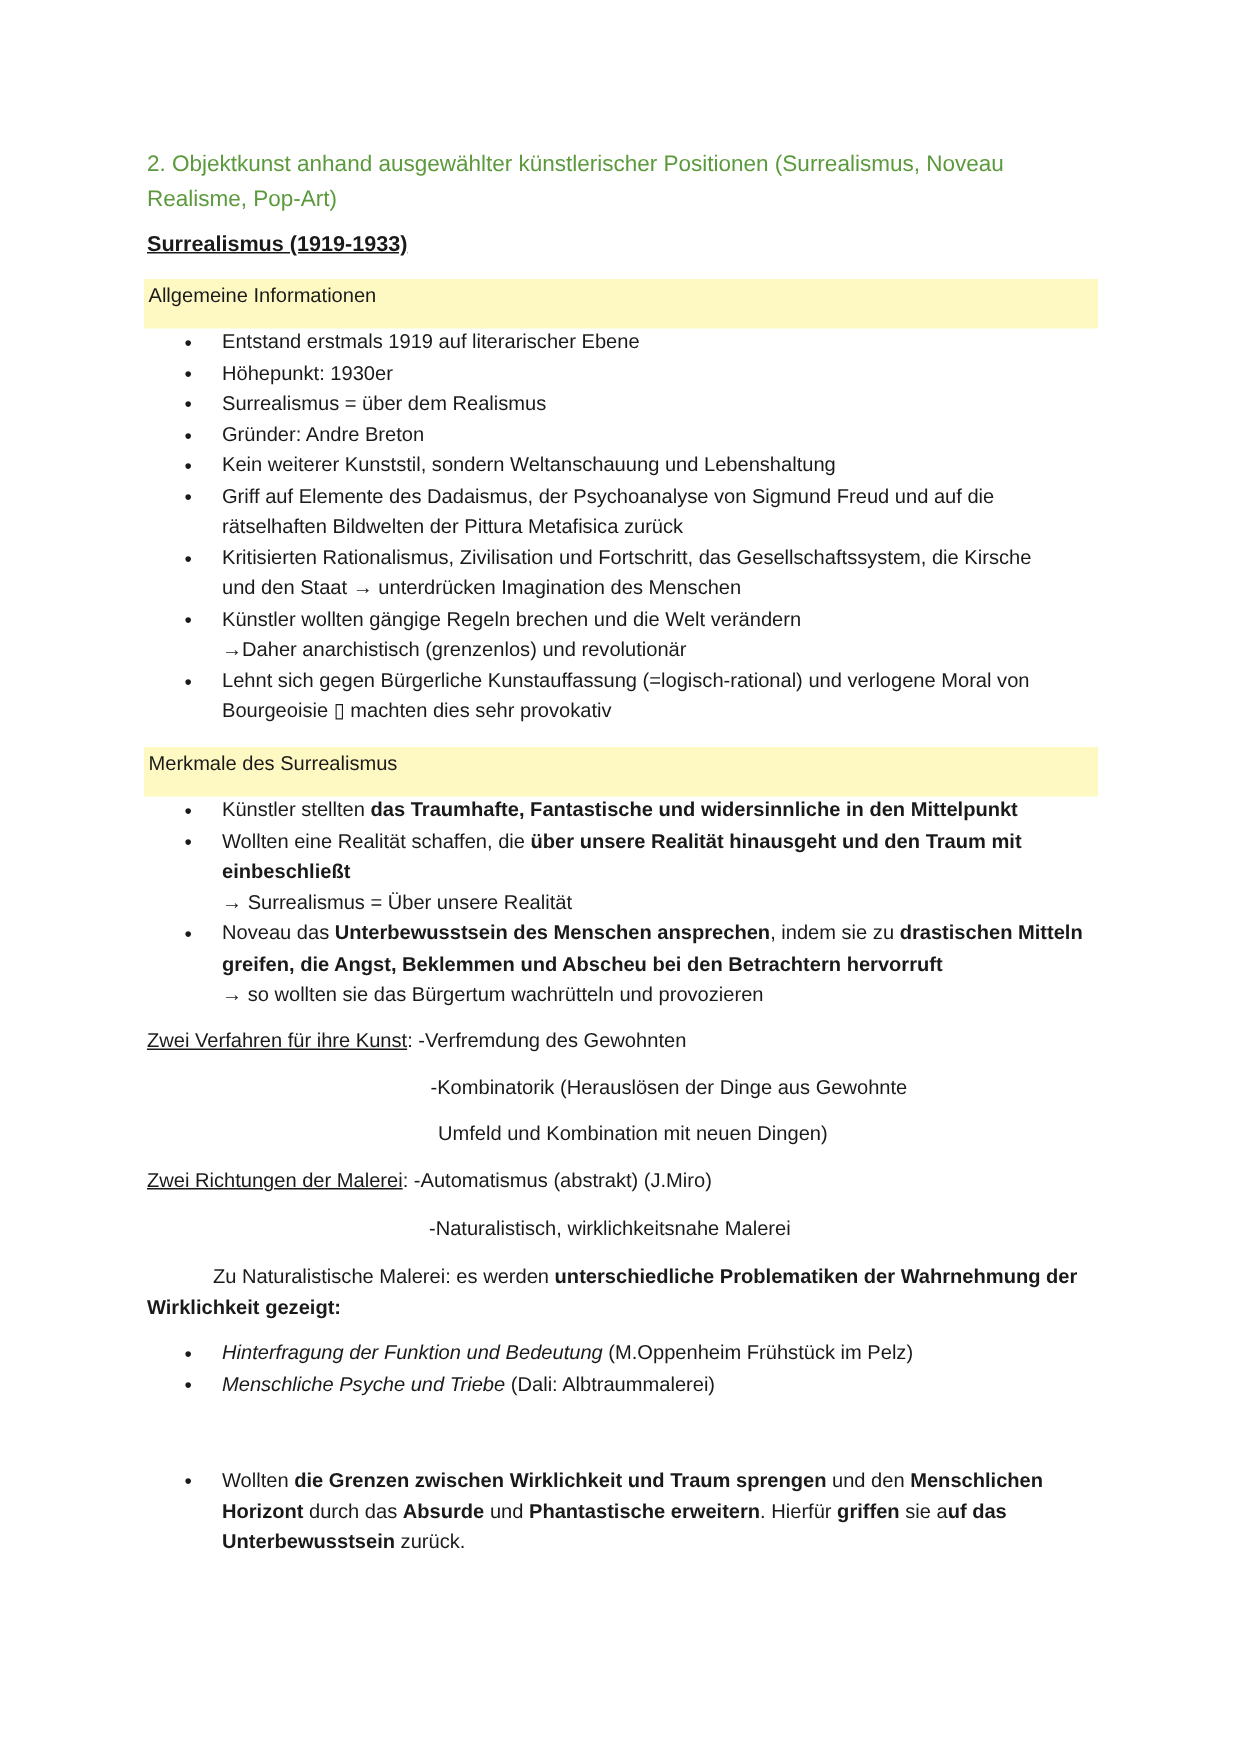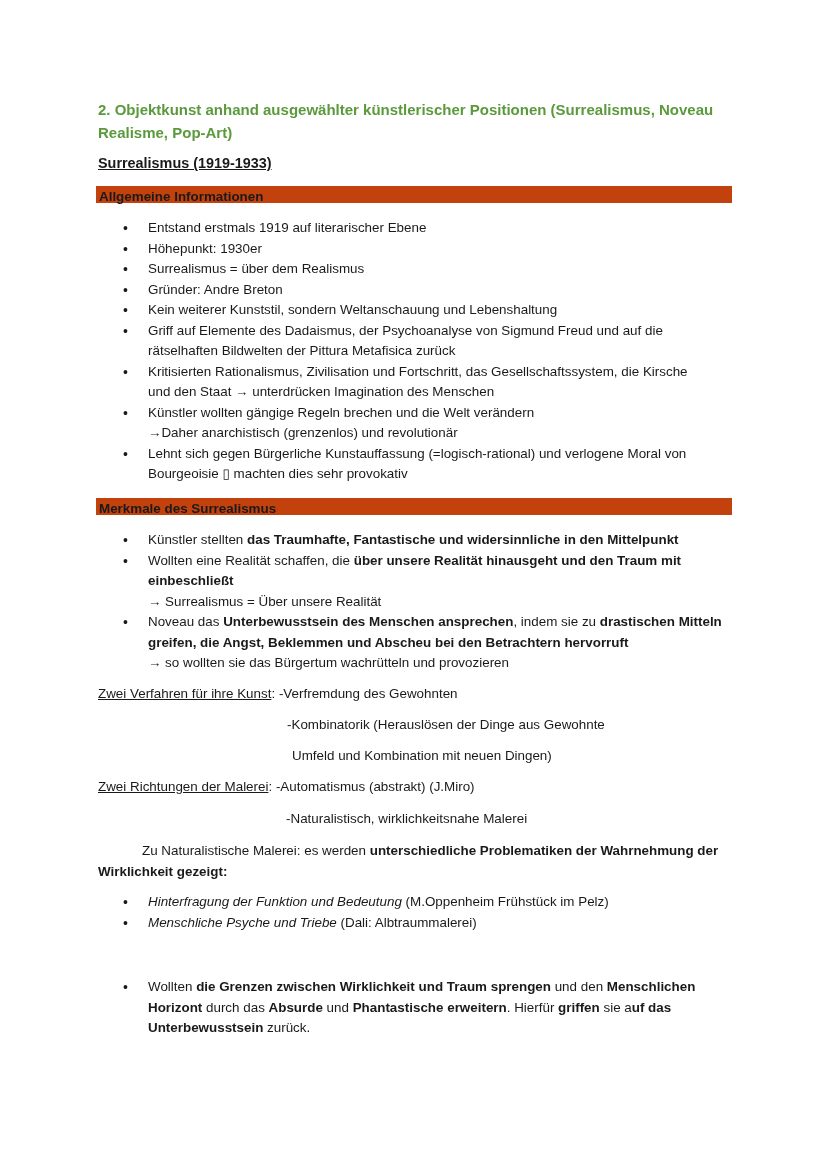--- a/index.html
+++ b/index.html
@@ -1,22 +1,22 @@
 <!DOCTYPE html>
 <html><head>
   <meta charset="utf-8">
   <style>
     html, body { margin: 0; padding: 0; background: #ffffff; }
     body { width: 828px; height: 1171px; position: relative; overflow: hidden;
       font-family: "Liberation Sans", sans-serif; color: #1a1a1a; font-size: 13.4px; }
     .page { position: absolute; left: 0; top: 0; width: 828px; height: 1171px; }
-    .abs { position: absolute; white-space: nowrap; font-weight: bold; }
+    .abs { position: absolute; white-space: nowrap; }
     .heading { left: 98px; top: 98px; width: 620px; color: #5b9a3c; font-size: 15px; line-height: 23px; white-space: normal; }
     .subtitle { left: 98px; top: 155px; font-weight: bold; text-decoration: underline; font-size: 14.4px; }
-    .bar { position: absolute; left: 96px; width: 636px; height: 17px; background: #c2410c; line-height: 21px; padding-left: 3px; box-sizing: border-box; font-size: 13.4px; color: #1a1a1a; font-weight: bold; }
+    .bar { position: absolute; left: 96px; width: 636px; height: 33px; background: #fef9c3; line-height: 21px; padding-left: 3px; box-sizing: border-box; font-size: 13.4px; color: #1a1a1a; }
     .list { position: absolute; left: 120px; margin: 0; padding: 0; list-style: none; }
     .list li { position: relative; padding-left: 28px; line-height: 20.5px; }
     .list li::before { content: "\2022"; position: absolute; left: 3px; top: 0; font-size: 14px; }
     .list li.cont { padding-left: 28px; }
     .list li.cont::before { content: ""; }
     .line { position: absolute; line-height: 20px; white-space: nowrap; }
     .u { text-decoration: underline; }
     b { font-weight: bold; }
     i { font-style: italic; }
   </style>

